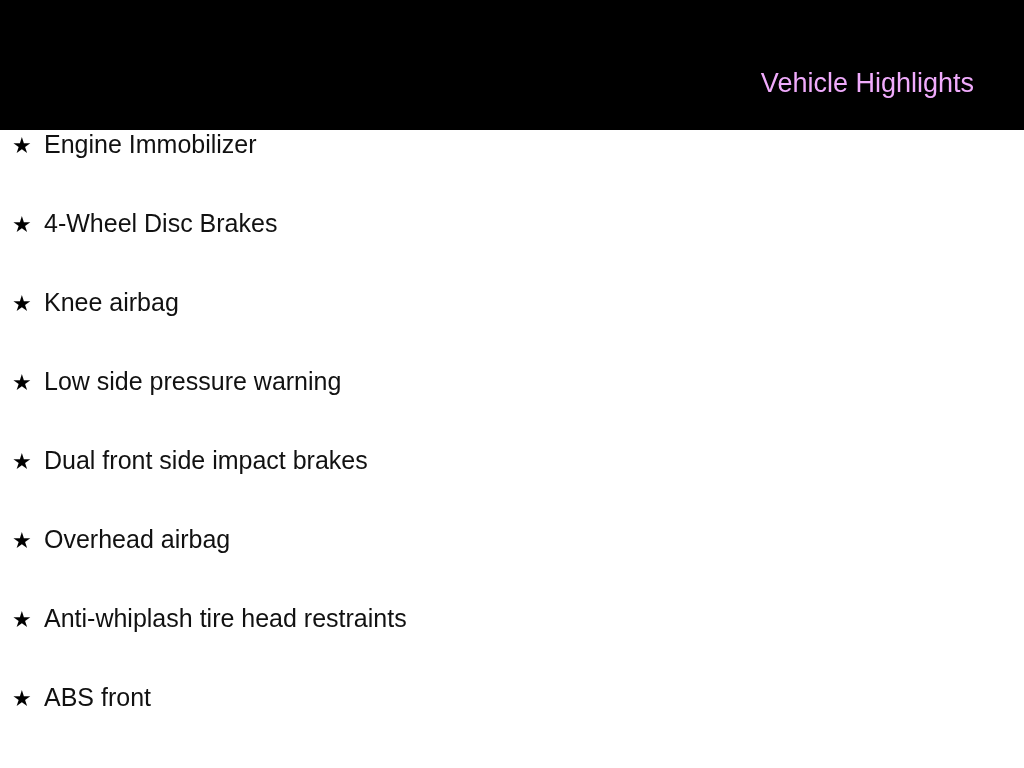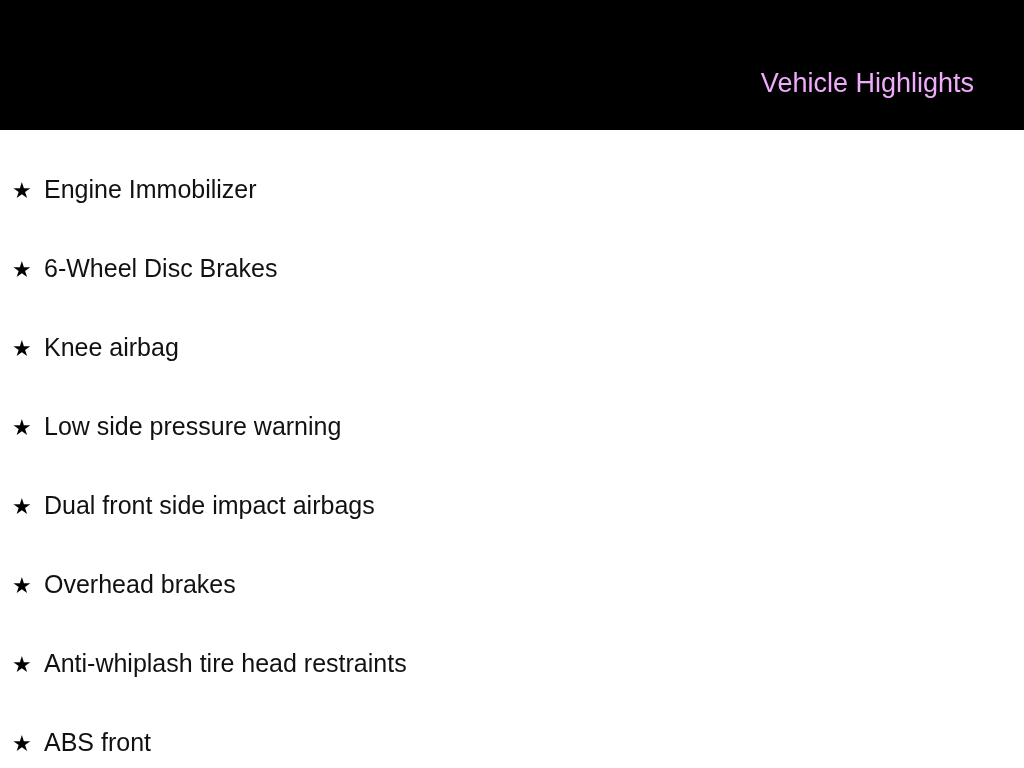--- a/index.html
+++ b/index.html
@@ -61,56 +61,55 @@
     font-size: 22px;
     line-height: 22px;
     flex: 0 0 32px;
   }
   .feature-label {
     color: #111111;
     font-size: 25px;
     line-height: 28px;
     font-family: "Liberation Sans", sans-serif;
     white-space: nowrap;
-    margin-top: 45px;
   }
 </style>
 </head>
 <body>
 
 <div class="page">
 
   <div class="header-bar">
     <div class="header-title">Vehicle Highlights</div>
   </div>
 
   <ul class="features-list">
     <li class="feature-item">
       <span class="bullet-star">★</span>
       <span class="feature-label">Engine Immobilizer</span>
     </li>
     <li class="feature-item">
       <span class="bullet-star">★</span>
-      <span class="feature-label">6-Wheel Disc Brakes</span>
+      <span class="feature-label">4-Wheel Disc Brakes</span>
     </li>
     <li class="feature-item">
       <span class="bullet-star">★</span>
       <span class="feature-label">Knee airbag</span>
     </li>
     <li class="feature-item">
       <span class="bullet-star">★</span>
       <span class="feature-label">Low side pressure warning</span>
     </li>
     <li class="feature-item">
       <span class="bullet-star">★</span>
-      <span class="feature-label">Dual front side impact airbags</span>
+      <span class="feature-label">Dual front side impact brakes</span>
     </li>
     <li class="feature-item">
       <span class="bullet-star">★</span>
-      <span class="feature-label">Overhead brakes</span>
+      <span class="feature-label">Overhead airbag</span>
     </li>
     <li class="feature-item">
       <span class="bullet-star">★</span>
       <span class="feature-label">Anti-whiplash tire head restraints</span>
     </li>
     <li class="feature-item">
       <span class="bullet-star">★</span>
       <span class="feature-label">ABS front</span>
     </li>
   </ul>

